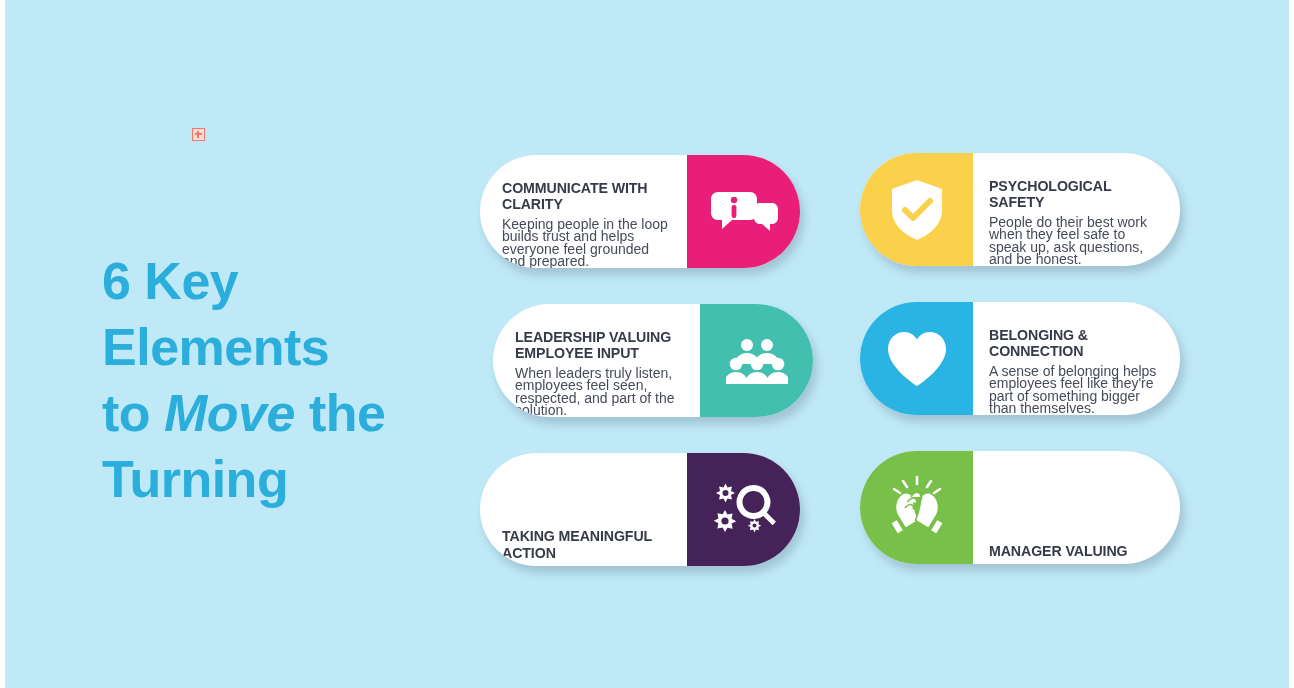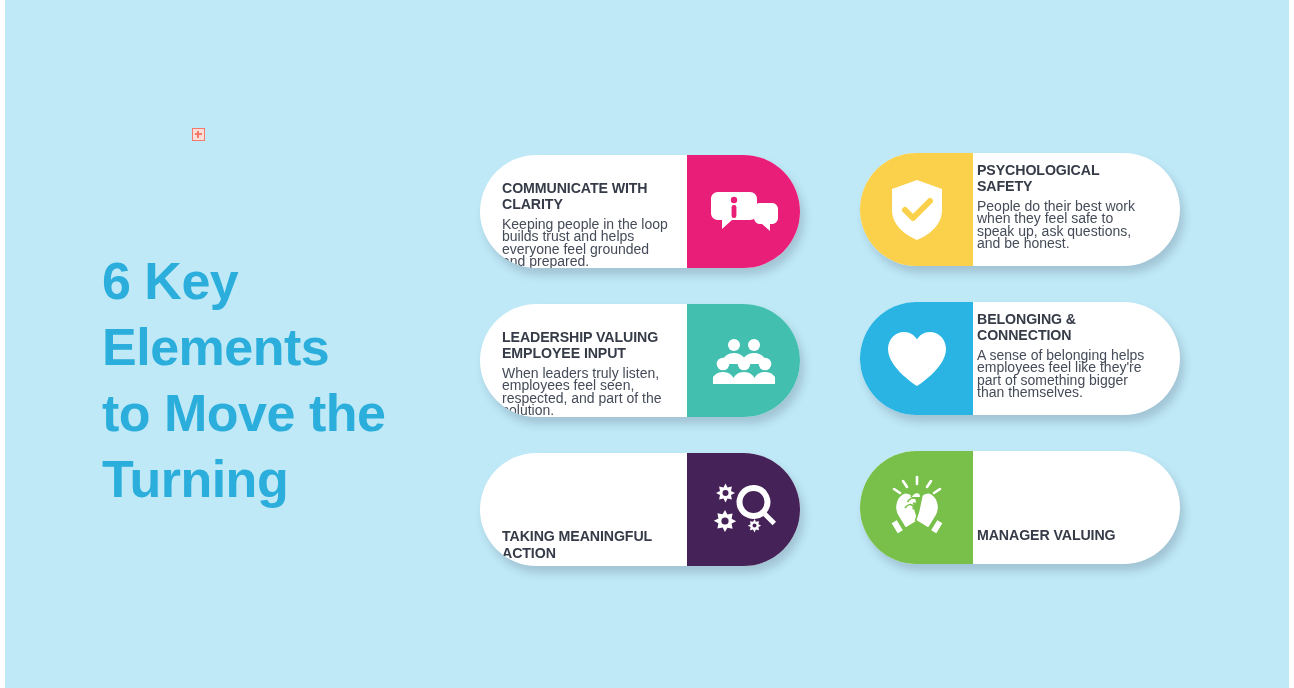--- a/index.html
+++ b/index.html
@@ -21,21 +21,21 @@
     position: absolute;
     left: 97px; top: 212px;
     width: 360px;
     color: #2BAEDB;
     font-size: 52px;
     font-weight: bold;
     line-height: 66px;
     letter-spacing: -0.5px;
     margin-top: 36px;
   }
-  #title .em { }
+  #title .em { font-style: italic; }
 
   
   #add-marker {
     position: absolute;
     left: 187px; top: 128px;
     width: 13px; height: 13px;
     border: 1.5px solid #F4786B;
     background: #FBDDD8;
   }
   #add-marker::before, #add-marker::after {
@@ -59,42 +59,42 @@
     display: flex; align-items: center; justify-content: center;
   }
   .card.icon-right .panel { right: 0; }
   .card.icon-left  .panel { left: 0; }
 
   .body {
     position: absolute; top: 0; height: 113px;
     display: flex; flex-direction: column; justify-content: flex-end;
   }
   .card.icon-right .body { left: 0;  width: 207px; padding: 0 12px 0 22px; }
-  .card.icon-left  .body { left: 101px; width: 207px; padding: 0 14px 16px 16px; }
+  .card.icon-left  .body { left: 113px; width: 207px; padding: 0 14px 0 16px; }
 
   .card-title {
     color: #363B48;
     font-size: 14.2px;
     font-weight: bold;
     line-height: 16.5px;
     letter-spacing: -0.1px;
     margin-bottom: 5px;
   }
   .card-desc {
     color: #454B58;
     font-size: 14px;
     line-height: 12.6px;
   }
 
   svg { display: block; }
 
   
   #card-1 { left: 475px; top: 155px; }
   #card-2 { left: 855px; top: 153px; }
-  #card-3 { left: 475px; top: 304px; }
+  #card-3 { left: 488px; top: 304px; }
   #card-4 { left: 855px; top: 302px; }
   #card-5 { left: 475px; top: 453px; }
   #card-6 { left: 855px; top: 451px; }
 </style>
 </head>
 <body>
 
 <div id="canvas">
 
   <div id="add-marker"></div>

